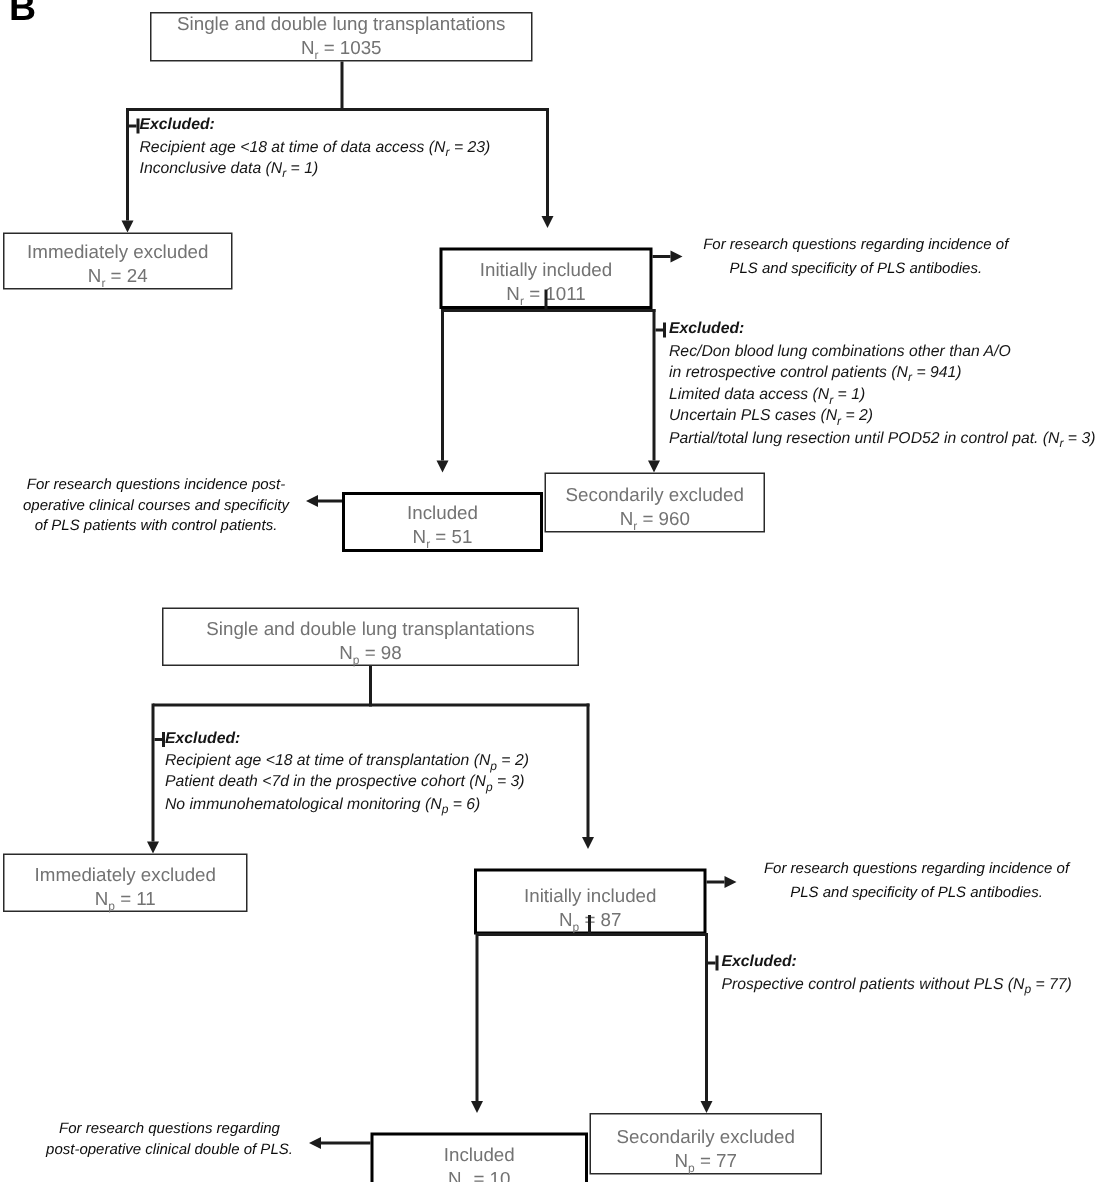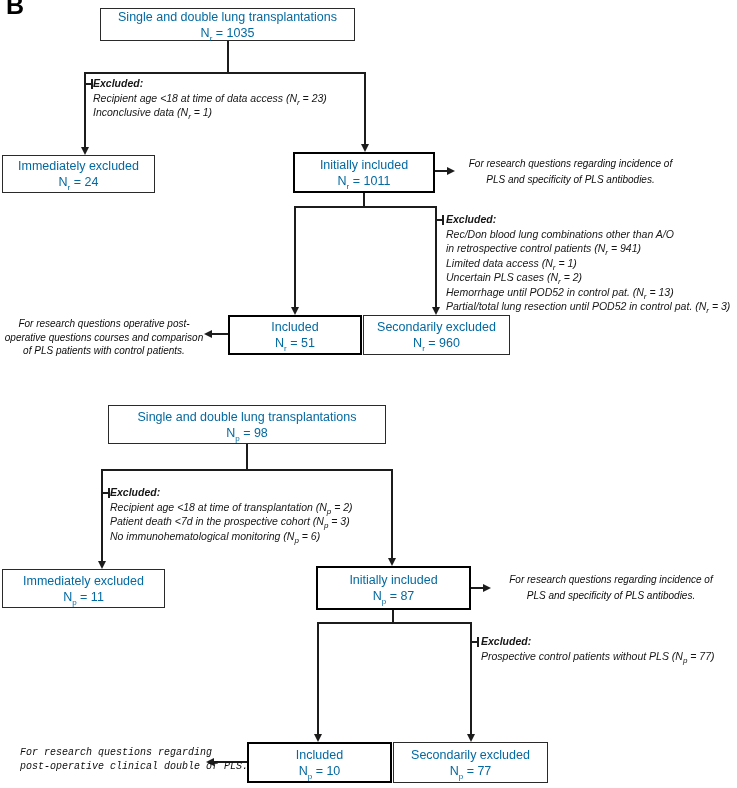--- a/index.html
+++ b/index.html
@@ -1,36 +1,36 @@
 <!DOCTYPE html>
 <html><head>
 <meta charset="utf-8">
 <style>
   html,body{margin:0;padding:0;background:#fff;}
   #canvas{position:relative;width:737px;height:788px;background:#fff;overflow:hidden;
           font-family:"Liberation Sans","DejaVu Sans",sans-serif;color:#111;}
   .panel-label{position:absolute;left:6px;top:-9px;font-size:25px;font-weight:bold;color:#000;}
   .box{position:absolute;box-sizing:border-box;border:1.5px solid #2a2a2a;background:#fff;
-       display:flex;flex-direction:column;align-items:center;justify-content:center;
-       text-align:center;font-size:12.5px;line-height:16px;color:#0369a1;}
-  .box.thick{border:2.5px solid #000;}
+       display:flex;flex-direction:column;align-items:center;justify-content:flex-end;
+       text-align:center;font-size:12.5px;line-height:16px;color:#737373;}
+  .box.thick{border:2.5px solid #000;margin-top:13px;}
   .box div{white-space:nowrap;}
   .hline,.vline{position:absolute;background:#1c1c1c;}
   .hline{height:2px;}
   .vline{width:2px;}
   .ah{position:absolute;width:0;height:0;}
   .ah.down{border-left:4px solid transparent;border-right:4px solid transparent;border-top:8px solid #1c1c1c;}
   .ah.right{border-top:4px solid transparent;border-bottom:4px solid transparent;border-left:8px solid #1c1c1c;}
   .ah.left{border-top:4px solid transparent;border-bottom:4px solid transparent;border-right:8px solid #1c1c1c;}
   .excl{position:absolute;font-size:10.5px;line-height:14.5px;color:#161616;}
   .excl div{white-space:nowrap;font-style:italic;}
   .excl .hdr{font-weight:bold;}
   .note{position:absolute;font-style:italic;font-size:10px;line-height:16px;color:#0c0c0c;text-align:center;}
   .note.tight{line-height:13.5px;}
-  .note.mid{line-height:14px;font-family:Liberation Mono, monospace;}
+  .note.mid{line-height:14px;}
   .note div{white-space:nowrap;}
   .tick{position:absolute;width:8px;height:10px;}
   .tick::before{content:"";position:absolute;left:0;top:4px;width:5px;height:2px;background:#1c1c1c;}
   .tick::after{content:"";position:absolute;left:5px;top:0;width:2px;height:10px;background:#1c1c1c;}
   sub{font-size:8px;line-height:0;}
 </style>
 </head>
 <body>
 
 <div id="canvas">
@@ -82,38 +82,37 @@
     <div class="vline" style="left:435px;top:206px;height:101px"></div>
     <div class="ah down" style="left:432px;top:307px"></div>
 
     <span class="tick" style="left:437px;top:215px"></span>
     <div class="excl" style="left:446px;top:212px">
       <div class="hdr">Excluded:</div>
       <div>Rec/Don blood lung combinations other than A/O</div>
       <div>in retrospective control patients (N<sub>r</sub> = 941)</div>
       <div>Limited data access (N<sub>r</sub> = 1)</div>
       <div>Uncertain PLS cases (N<sub>r</sub> = 2)</div>
-      <div>Hemorrhage until POD52 in control pat. (N<sub>r</sub> = 13)</div>
       <div>Partial/total lung resection until POD52 in control pat. (N<sub>r</sub> = 3)</div>
     </div>
 
     <div class="box thick" style="left:228px;top:315px;width:134px;height:40px">
       <div>Included</div>
       <div>N<sub>r</sub> = 51</div>
     </div>
     <div class="box" style="left:363px;top:315px;width:147px;height:40px">
       <div>Secondarily excluded</div>
       <div>N<sub>r</sub> = 960</div>
     </div>
 
     <div class="hline" style="left:212px;top:333px;width:16px"></div>
     <div class="ah left" style="left:204px;top:330px"></div>
     <div class="note tight" style="left:4px;top:317px;width:200px">
-      <div>For research questions operative post-</div>
-      <div>operative questions courses and comparison</div>
+      <div>For research questions incidence post-</div>
+      <div>operative clinical courses and specificity</div>
       <div>of PLS patients with control patients.</div>
     </div>
   </div>
 
   <div>
 
     <div class="box" style="left:108px;top:405px;width:278px;height:39px">
       <div>Single and double lung transplantations</div>
       <div>N<sub>p</sub> = 98</div>
     </div>

